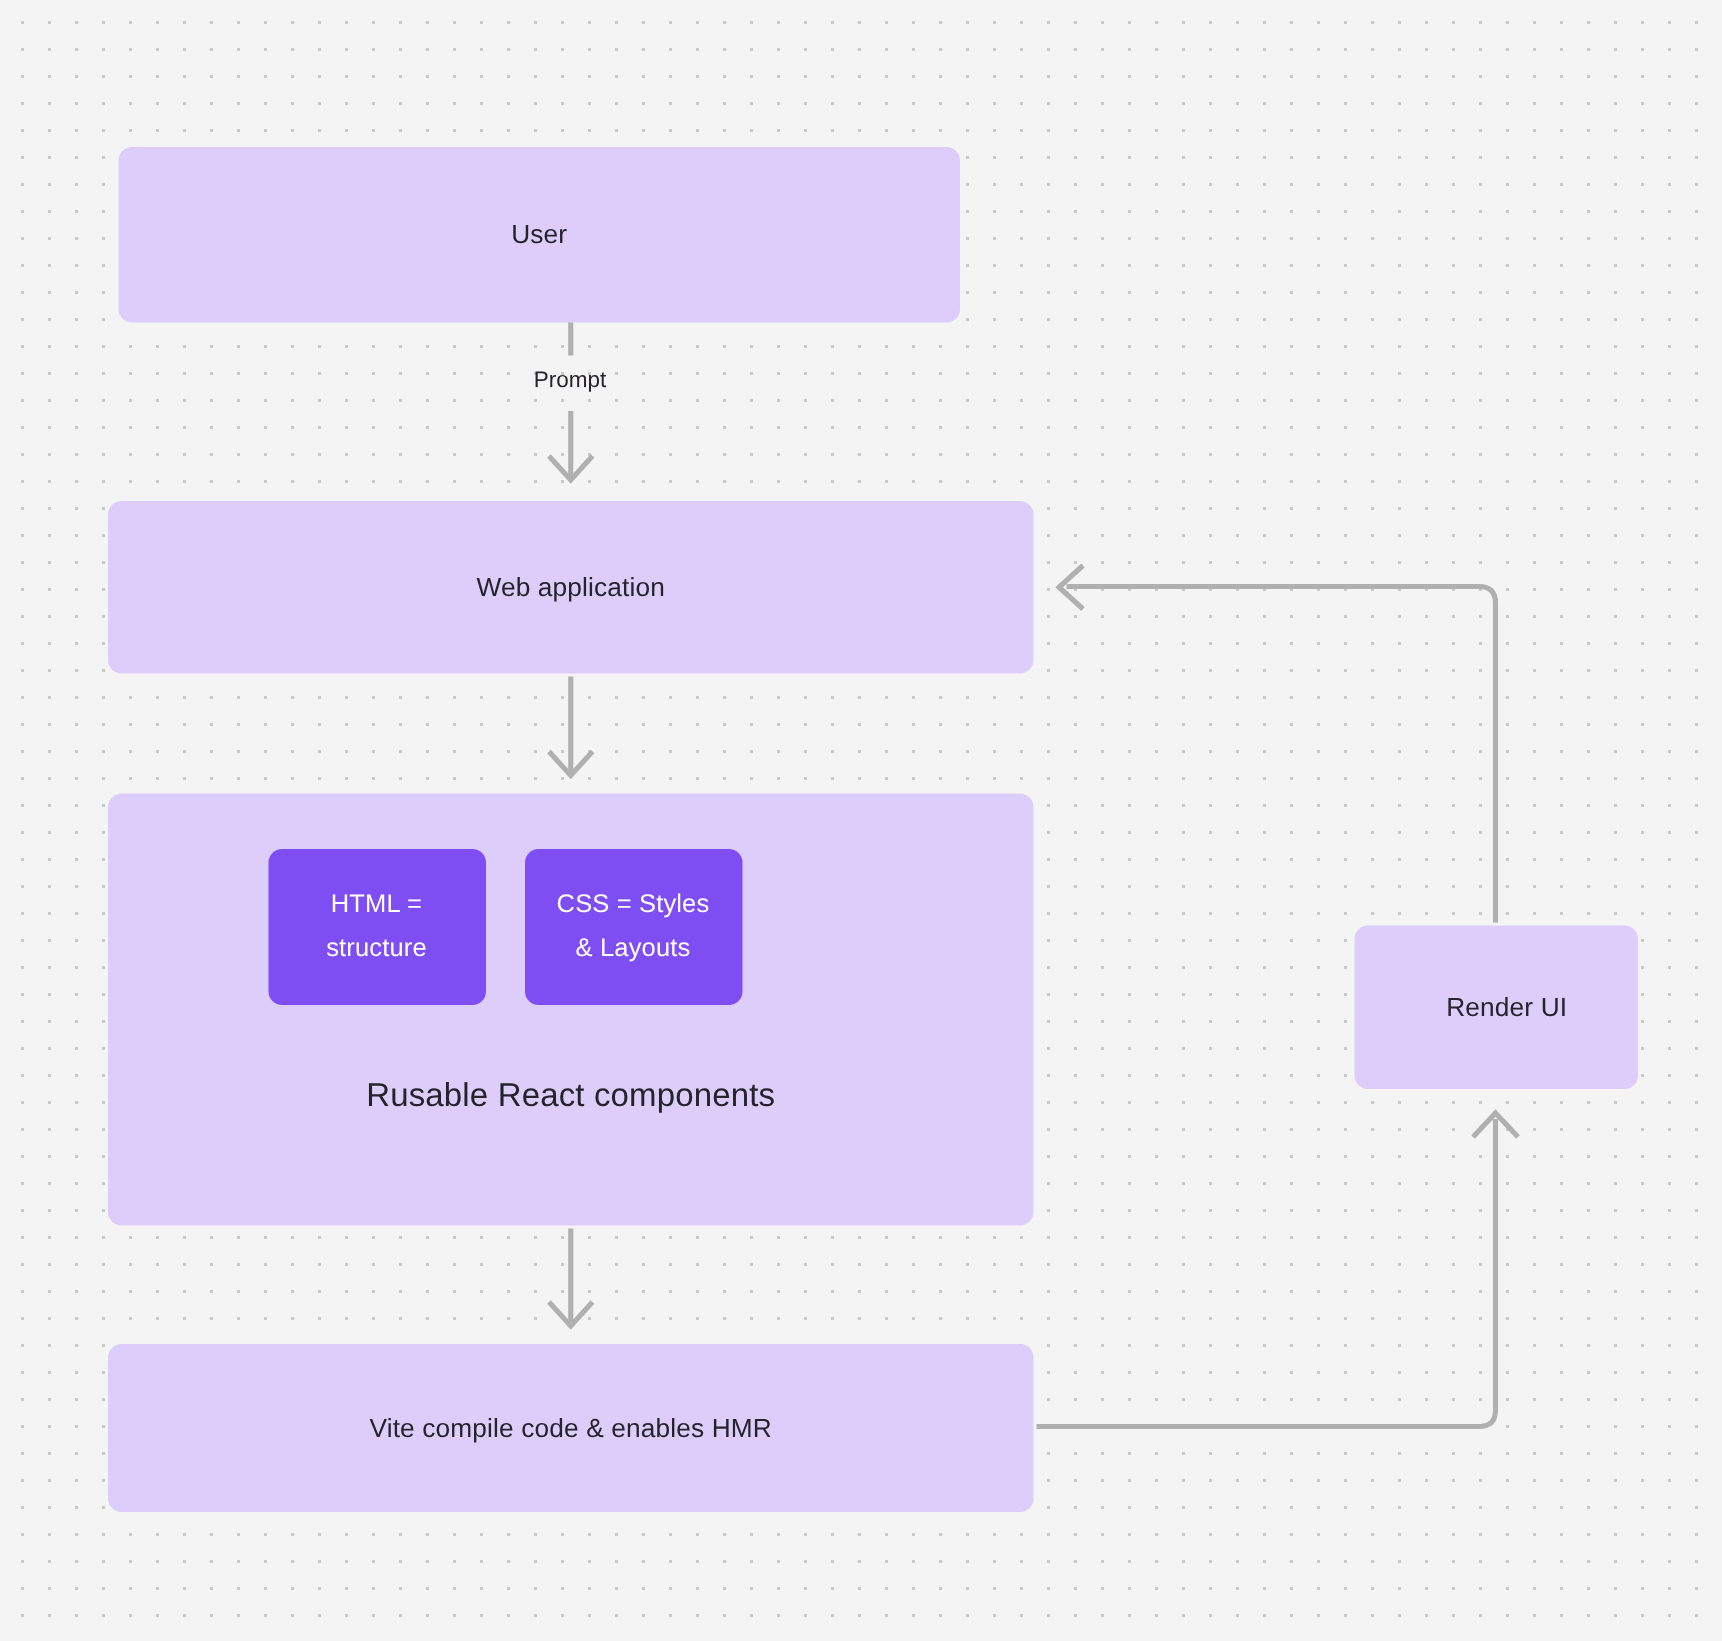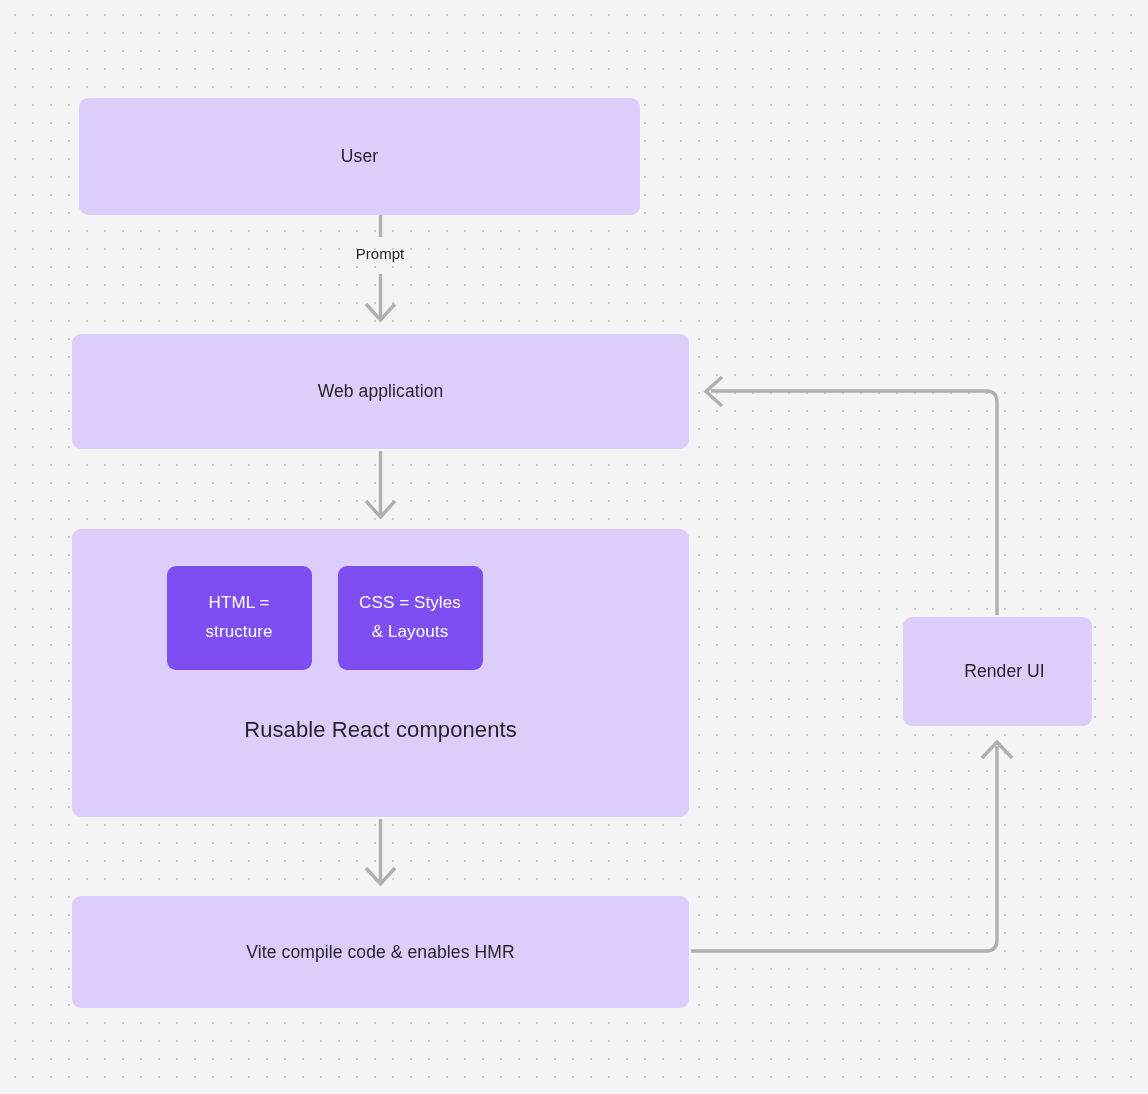--- a/index.html
+++ b/index.html
@@ -53,20 +53,21 @@
   
   .chip-row {
     position: absolute;
     left: 0;
     top: 37px;
     width: 505px;
     height: 104px;
     display: flex;
     justify-content: center;
     gap: 26px;
+    padding-left: 12px;
   }
   .chip {
     box-sizing: border-box;
     width: 145px;
     height: 104px;
     background: #7e4ef3;
     border-radius: 9px;
     color: #ffffff;
     font-size: 17px;
     line-height: 1.7;

